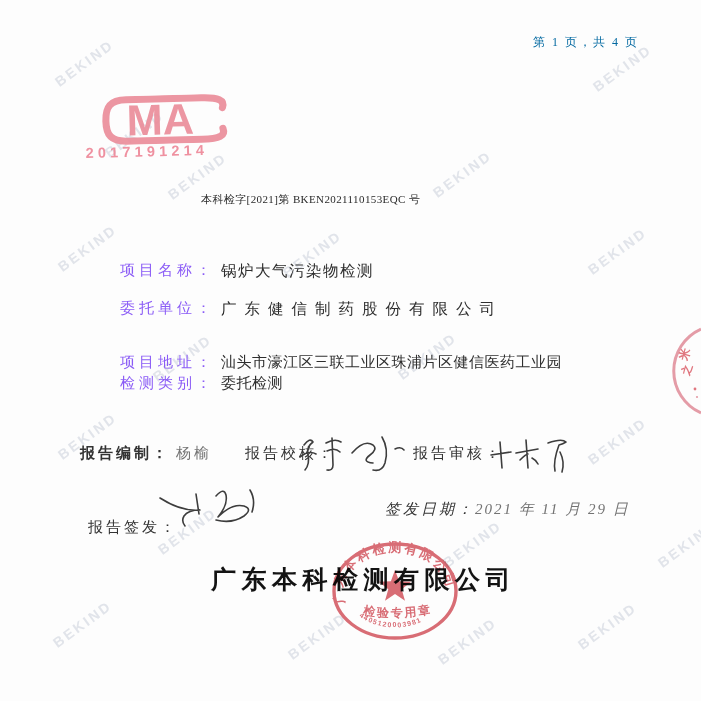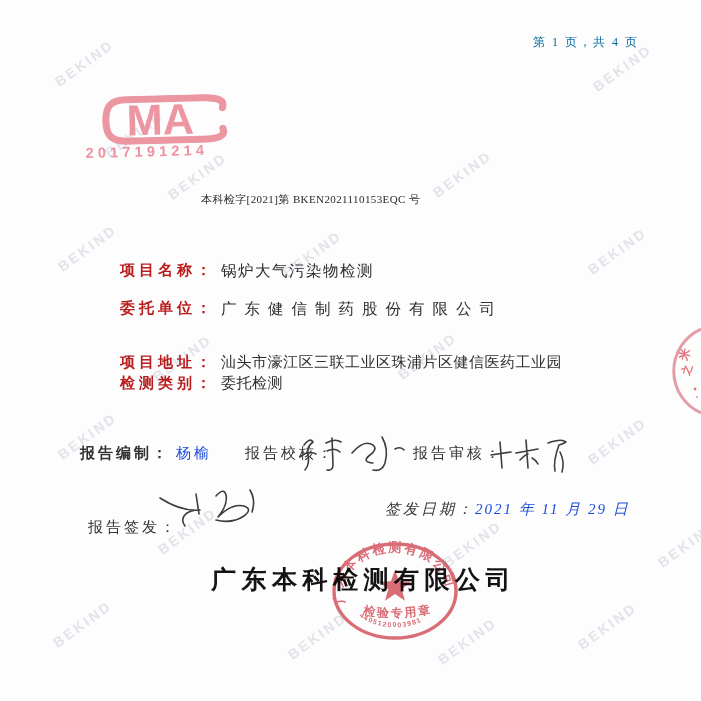--- a/index.html
+++ b/index.html
@@ -23,27 +23,27 @@
   .cma{left:85px; top:95px; width:160px; height:68px; transform:rotate(-1.5deg); z-index:2; opacity:.92;}
   .cma-digits{
     position:absolute; left:0; top:48px;
     font-family:"Liberation Sans","DejaVu Sans",sans-serif;
     font-weight:bold; font-size:14.5px; letter-spacing:4.2px; color:#ee8899;
   }
   
   .title{left:186px; top:128px; font-size:47px; font-weight:bold; letter-spacing:17px; color:#1c1c1c; z-index:3; white-space:nowrap;}
   .report-no{left:201px; top:192px; font-size:11px; letter-spacing:.4px; color:#2a2a2a; z-index:2; white-space:nowrap;}
   
-  .field-label{left:120px; font-size:15px; letter-spacing:4px; color:#b91c1c; font-weight:700; z-index:2; white-space:nowrap;}
+  .field-label{left:120px; font-size:15px; letter-spacing:4px; color:#8b5cf6; font-weight:400; z-index:2; white-space:nowrap;}
   .field-value{left:221px; font-size:15.5px; color:#2e2e2e; font-weight:500; z-index:2; white-space:nowrap;}
   .r1{top:261px;} .r2{top:299px;} .r3{top:337px;margin-top:16px;} .r4{top:374px;}
   .v1{letter-spacing:1.5px;} .v2{letter-spacing:8px;} .v3{letter-spacing:.5px; font-size:15px;} .v4{letter-spacing:.5px; font-size:15px;}
   
   .so-label{font-size:15px; letter-spacing:3px; color:#333; font-weight:500; z-index:2; white-space:nowrap;}
-  .so-value{font-size:15px; letter-spacing:3px; color:#1d4ed8; z-index:2; white-space:nowrap;}
+  .so-value{font-size:15px; letter-spacing:3px; color:#737373; z-index:2; white-space:nowrap;}
   .sig{z-index:2;}
   .sig path{stroke:#3d3d3d; stroke-width:1.6; fill:none; stroke-linecap:round; stroke-linejoin:round;}
   
   .company-cn{left:211px; top:563px; font-size:25px; font-weight:bold; letter-spacing:5.5px; color:#131313; z-index:2; white-space:nowrap;}
   .company-en{left:227px; top:604px; font-family:"Liberation Sans","DejaVu Sans",sans-serif; font-weight:bold; font-size:16.5px; letter-spacing:1px; color:#222; z-index:2; white-space:nowrap;}
   
   .company-seal{left:330px; top:541px; z-index:5; mix-blend-mode:multiply; opacity:.85;}
   .edge-seal{left:671px; top:323px; z-index:2; opacity:.9;}
   .seal-text{fill:#d4545e; font-weight:bold;}
 </style>

